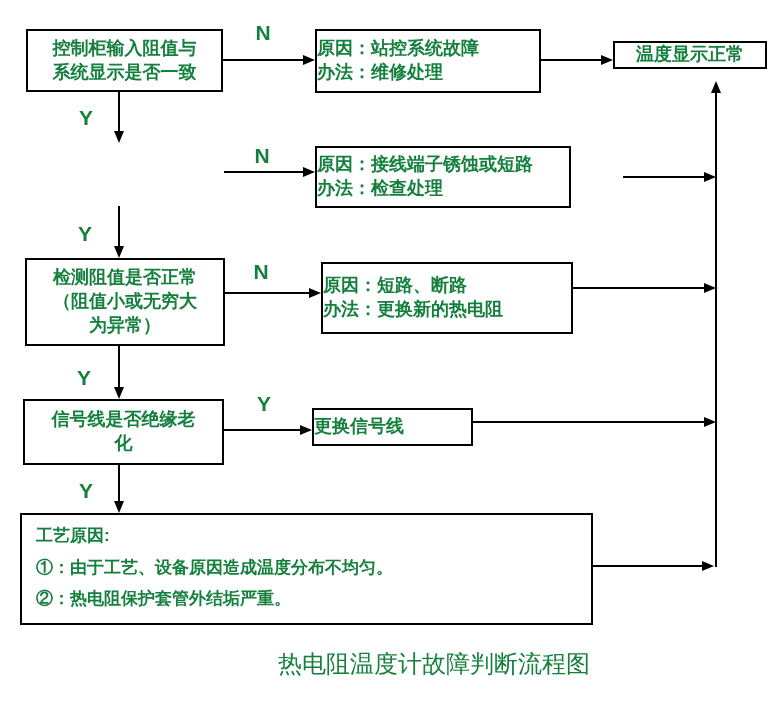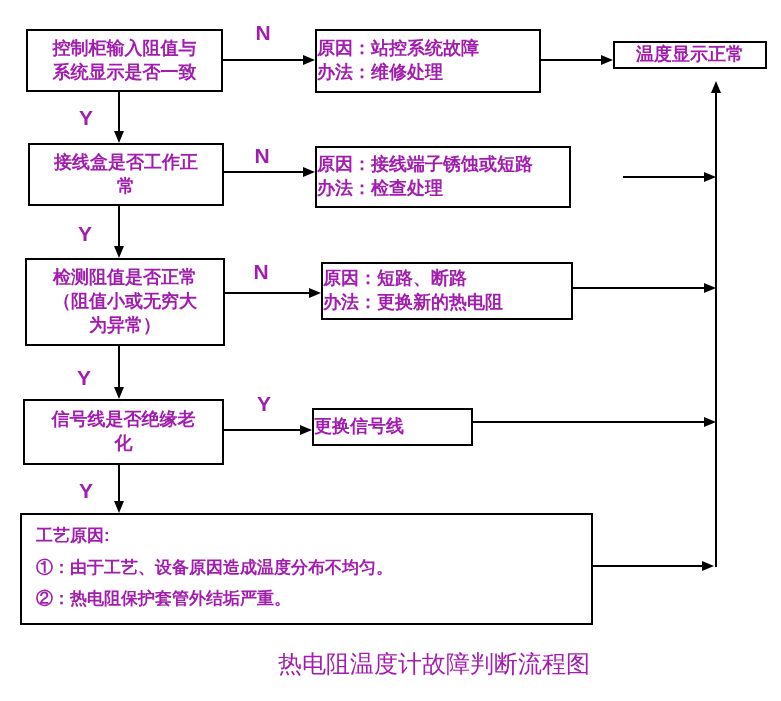--- a/index.html
+++ b/index.html
@@ -2,21 +2,21 @@
 <html><head>
 <meta charset="utf-8">
 <style>
   html,body{margin:0;padding:0;background:#ffffff;}
   #canvas{
     position:relative;
     width:781px;height:701px;
     background:#ffffff;
     font-family:"Liberation Sans", sans-serif;
     font-weight:bold;
-    color:#a21caf;
+    color:#15803d;
     overflow:hidden;
   }
   #arrows{position:absolute;left:0;top:0;width:781px;height:701px;}
   .node{
     position:absolute;
     box-sizing:border-box;
     border:2px solid #000000;
     background:#ffffff;
     display:flex;
     flex-direction:column;
@@ -125,31 +125,29 @@
   </svg>
 
   <div class="node decision" style="left:26px;top:29px;width:197px;height:63px">控制柜输入阻值与
 系统显示是否一致</div>
 
   <div class="node reason" style="left:315px;top:29px;width:226px;height:64px">原因：站控系统故障
 办法：维修处理</div>
 
   <div class="node decision" style="left:613px;top:41px;width:154px;height:28px">温度显示正常</div>
 
-  <div class="node decision" style="left:28px;top:143px;width:196px;height:63px">接线盒是否工作正
-常</div>
 
   <div class="node reason" style="left:315px;top:146px;width:256px;height:62px">原因：接线端子锈蚀或短路
 办法：检查处理</div>
 
   <div class="node decision" style="left:25px;top:258px;width:200px;height:88px">检测阻值是否正常
 （阻值小或无穷大
 为异常）</div>
 
-  <div class="node reason" style="left:321px;top:262px;width:252px;height:58px">原因：短路、断路
+  <div class="node reason" style="left:321px;top:262px;width:252px;height:72px">原因：短路、断路
 办法：更换新的热电阻</div>
 
   <div class="node decision" style="left:23px;top:399px;width:201px;height:66px">信号线是否绝缘老
 化</div>
 
   <div class="node reason" style="left:312px;top:408px;width:161px;height:38px">更换信号线</div>
 
   <div class="node process" style="left:20px;top:513px;width:573px;height:112px">
     <div class="pline">工艺原因:</div>
     <div class="pline">①：由于工艺、设备原因造成温度分布不均匀。</div>

